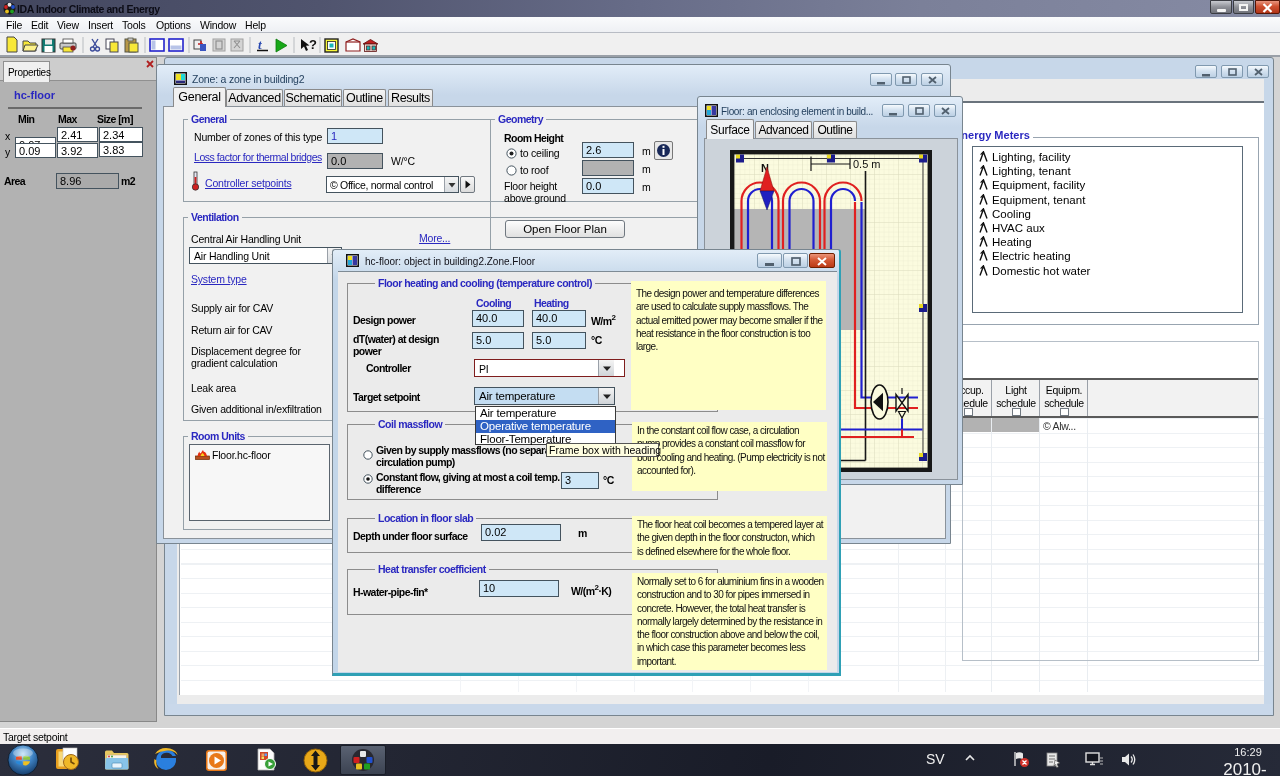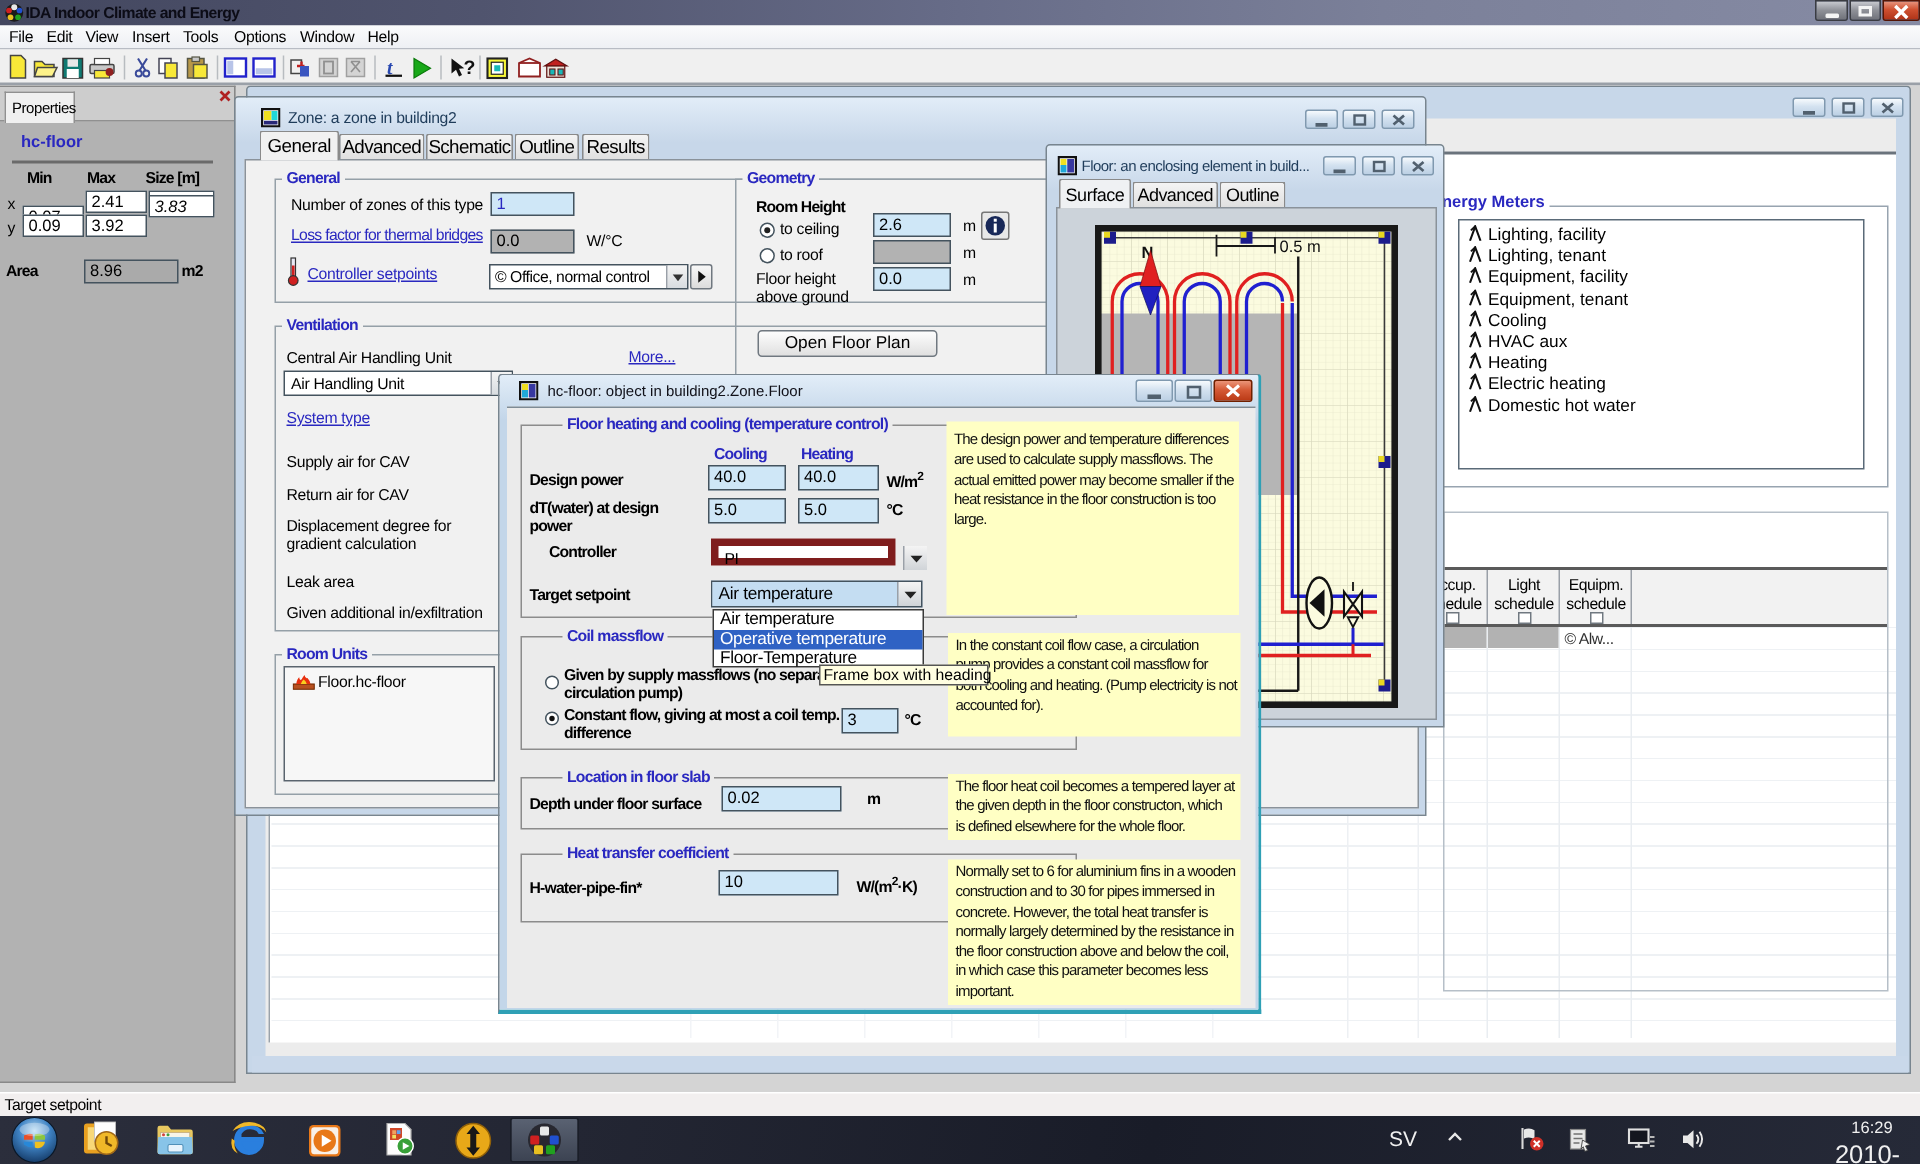--- a/index.html
+++ b/index.html
@@ -238,21 +238,21 @@
   <div class="ab b t11" style="left:18px;top:55px;">Min</div>
   <div class="ab b t11" style="left:58px;top:55px;">Max</div>
   <div class="ab b t11" style="left:97px;top:55px;">Size [m]</div>
   <div class="ab t11" style="left:5px;top:72px;">x</div>
   <div class="winp ab" style="left:15px;top:54px;width:41px;height:15px;margin-top:25px;">0.07</div>
   <div class="winp ab" style="left:57px;top:69px;width:41px;height:15px;">2.41</div>
   <div class="winp ab" style="left:99px;top:69px;width:44px;height:15px;">2.34</div>
   <div class="ab t11" style="left:5px;top:88px;">y</div>
   <div class="winp ab" style="left:15px;top:85px;width:41px;height:15px;">0.09</div>
   <div class="winp ab" style="left:57px;top:85px;width:41px;height:15px;">3.92</div>
-  <div class="winp ab" style="left:99px;top:72px;width:44px;height:15px;font-style:italic;">3.83</div>
+  <div class="winp ab" style="left:99px;top:84px;width:44px;height:15px;">3.83</div>
   <div class="ab b t11" style="left:4px;top:117px;">Area</div>
   <div class="ginp ab" style="left:56px;top:115px;width:63px;height:16px;background:#aaaaaa;">8.96</div>
   <div class="ab b t11" style="left:121px;top:117px;">m2</div>
 </div>
 
 <div class="win" style="left:156px;top:7px;width:795px;height:480px;background:linear-gradient(#e2edf8,#c7d7e9 30px,#c7d7e9);z-index:2;">
   <svg class="ab" style="left:17px;top:7px;" width="13" height="13" viewBox="0 0 13 13">
     <rect x="0.75" y="0.75" width="11.5" height="11.5" fill="#fff" stroke="#101010" stroke-width="1.5"></rect>
     <rect x="2" y="2" width="5" height="6" fill="#f0e020"></rect>
         <rect x="7" y="2" width="4" height="6" fill="#20d8d8"></rect>
@@ -485,21 +485,21 @@
     <div class="ab t11 b" style="left:15px;top:42px;">Design power</div>
     <div class="inp ab" style="left:134px;top:38px;width:52px;height:17px;">40.0</div>
     <div class="inp ab" style="left:194px;top:38px;width:54px;height:17px;">40.0</div>
     <div class="ab t11 b" style="left:253px;top:41px;">W/m<sup style="font-size:8px;">2</sup></div>
     <div class="ab t11 b" style="left:15px;top:61px;">dT(water) at design</div>
     <div class="ab t11 b" style="left:15px;top:73px;">power</div>
     <div class="inp ab" style="left:134px;top:60px;width:52px;height:17px;">5.0</div>
     <div class="inp ab" style="left:194px;top:60px;width:54px;height:17px;">5.0</div>
     <div class="ab t11 b" style="left:253px;top:62px;">°C</div>
     <div class="ab t11 b" style="left:28px;top:90px;">Controller</div>
-    <div class="ab" style="left:136px;top:87px;width:123px;height:18px;background:#fff;border:5px solid #7f1d1d;">
+    <div class="ab" style="left:136px;top:87px;width:151px;height:18px;background:#fff;border:1px solid #7f1d1d;">
       <div class="ab t11" style="left:4px;top:3px;">PI</div>
       <div class="ab" style="left:123px;top:0;width:16px;height:16px;background:linear-gradient(#f4f4f4,#d0d4d8);border-left:1px solid #9aa0a8;"><svg width="16" height="16">
               <path d="M4 6.5 L12 6.5 L8 11 Z" fill="#222"></path>
             </svg></div>
     </div>
     <div class="ab t11 b" style="left:15px;top:119px;">Target setpoint</div>
     <div class="ab" style="left:136px;top:115px;width:141px;height:18px;background:#cfe4f6;border:1px solid #44535e;">
       <div class="ab" style="left:0;top:0;width:124px;height:16px;background:#c4ddf2;"></div>
       <div class="ab" style="left:4px;top:2px;font-size:11.5px;letter-spacing:-0.2px;color:#000;">Air temperature</div>
       <div class="ab" style="left:123px;top:0;width:16px;height:16px;background:linear-gradient(#f4f4f4,#d0d4d8);border-left:1px solid #9aa0a8;"><svg width="16" height="16">

